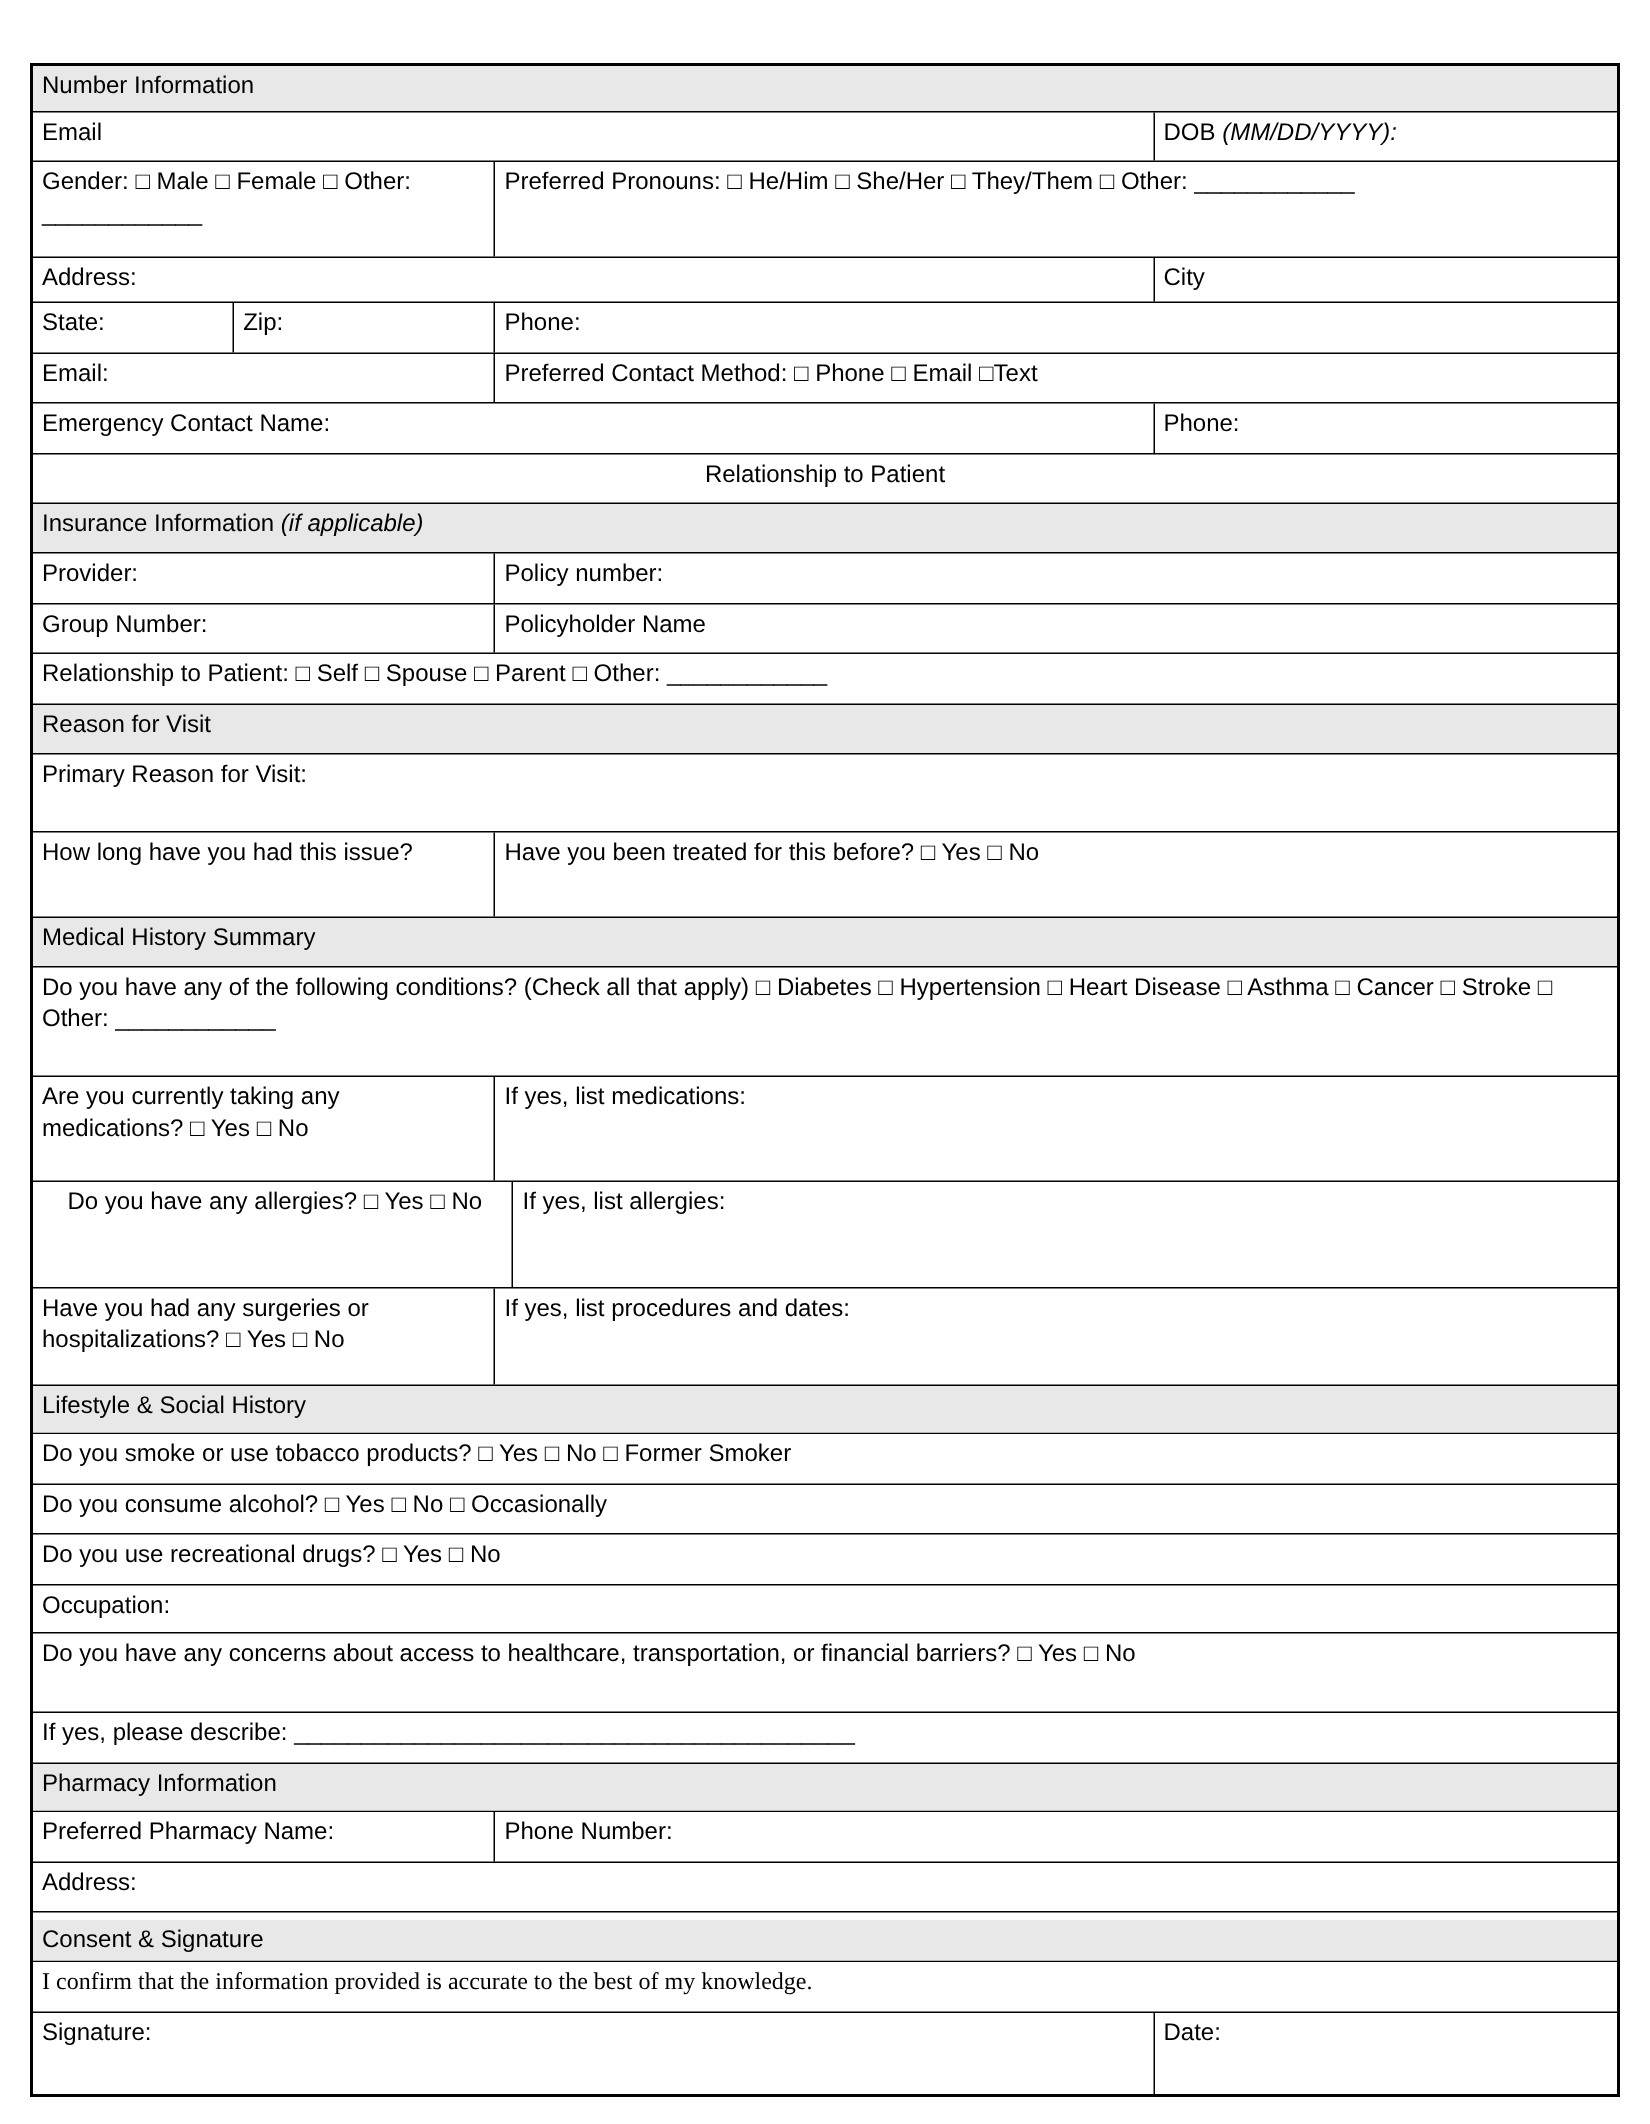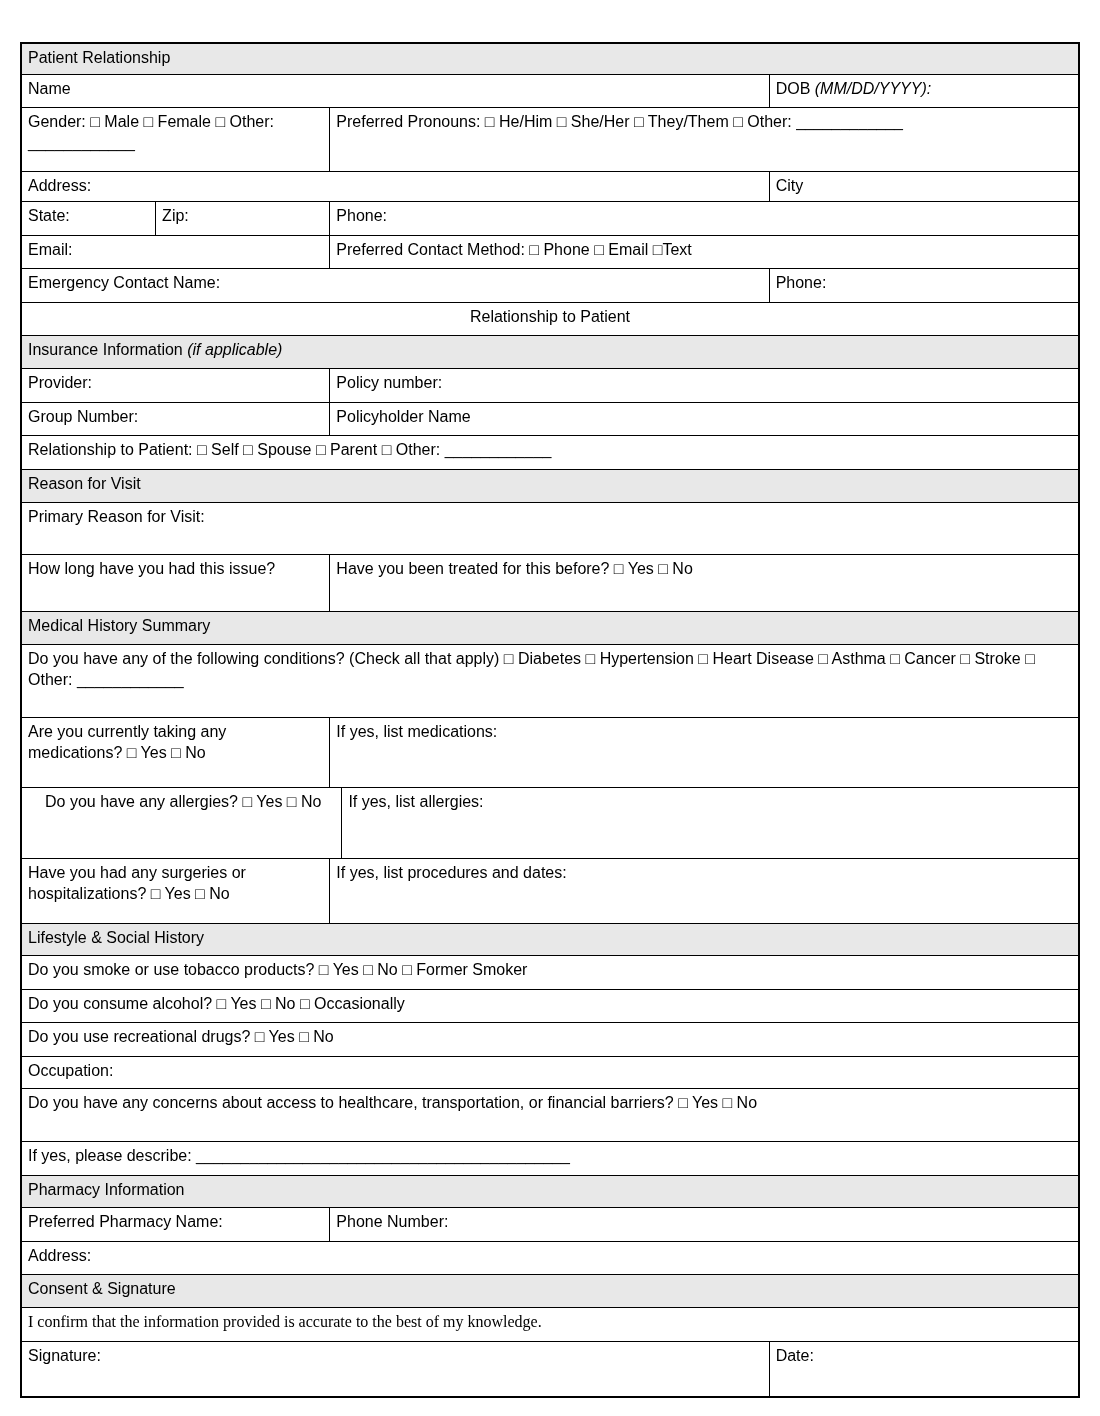--- a/index.html
+++ b/index.html
@@ -47,24 +47,24 @@
   .cell em {
     font-style: italic;
   }
 </style>
 </head>
 <body>
 
 <div class="page">
   <div class="form-table" id="form-table">
       <div class="row header" style="min-height: 31px;">
-        <div class="cell" style="width: 100%;"><span>Patient Relationship</span></div>
+        <div class="cell" style="width: 100%;"><span>Number Information</span></div>
       </div>
       <div class="row" style="min-height: 33px;">
-        <div class="cell" style="width: 70.8%;"><span>Name</span></div>
+        <div class="cell" style="width: 70.8%;"><span>Email</span></div>
         <div class="cell" style="width: 29.2%;"><span>DOB </span><em>(MM/DD/YYYY):</em></div>
       </div>
       <div class="row" style="min-height: 64px;">
         <div class="cell" style="width: 29.2%;"><span>Gender: □ Male □ Female □ Other:
 ____________</span></div>
         <div class="cell" style="width: 70.8%;"><span>Preferred Pronouns: □ He/Him □ She/Her □ They/Them □ Other: ____________</span></div>
       </div>
       <div class="row" style="min-height: 30px;">
         <div class="cell" style="width: 70.8%;"><span>Address:</span></div>
         <div class="cell" style="width: 29.2%;"><span>City</span></div>
@@ -151,21 +151,21 @@
       <div class="row header" style="min-height: 32px;">
         <div class="cell" style="width: 100%;"><span>Pharmacy Information</span></div>
       </div>
       <div class="row" style="min-height: 34px;">
         <div class="cell" style="width: 29.2%;"><span>Preferred Pharmacy Name:</span></div>
         <div class="cell" style="width: 70.8%;"><span>Phone Number:</span></div>
       </div>
       <div class="row" style="min-height: 33px;">
         <div class="cell" style="width: 100%;"><span>Address:</span></div>
       </div>
-      <div class="row header" style="min-height: 33px;">
+      <div class="row header" style="min-height: 33px; align-items: flex-end;">
         <div class="cell" style="width: 100%;"><span>Consent &amp; Signature</span></div>
       </div>
       <div class="row" style="min-height: 34px;">
         <div class="cell" style="width: 100%; font-family: Liberation Serif, serif;"><span>I confirm that the information provided is accurate to the best of my knowledge.</span></div>
       </div>
       <div class="row" style="min-height: 54px;">
         <div class="cell" style="width: 70.8%;"><span>Signature:</span></div>
         <div class="cell" style="width: 29.2%;"><span>Date:</span></div>
       </div>
     </div>

